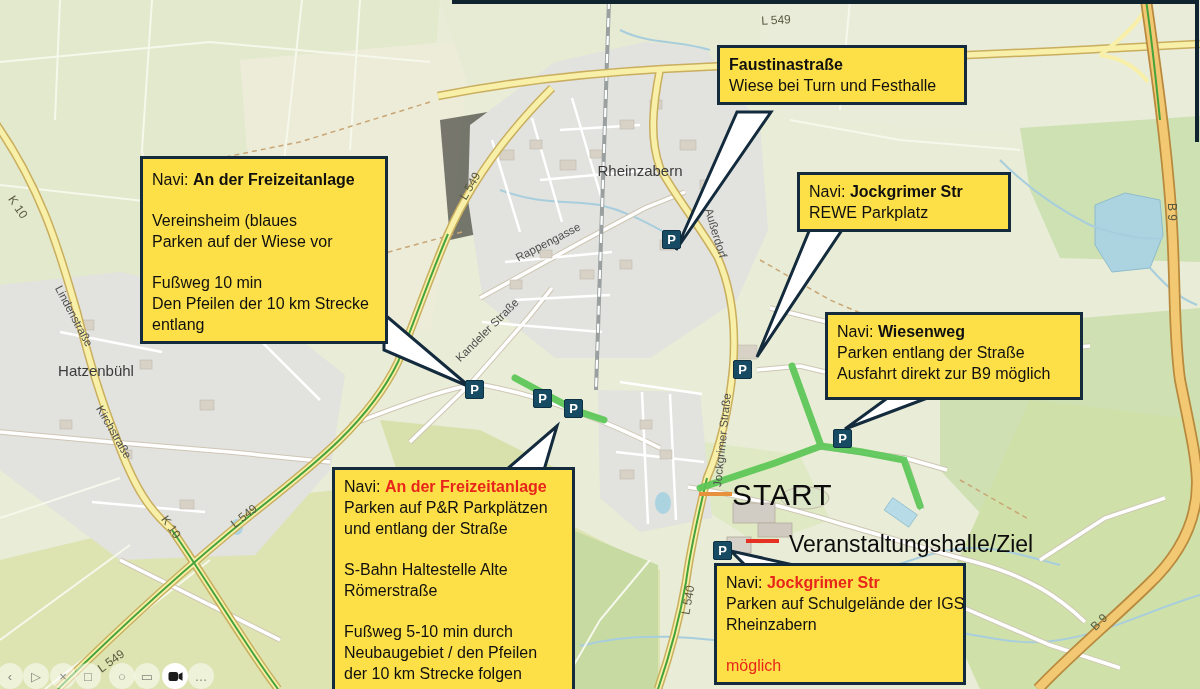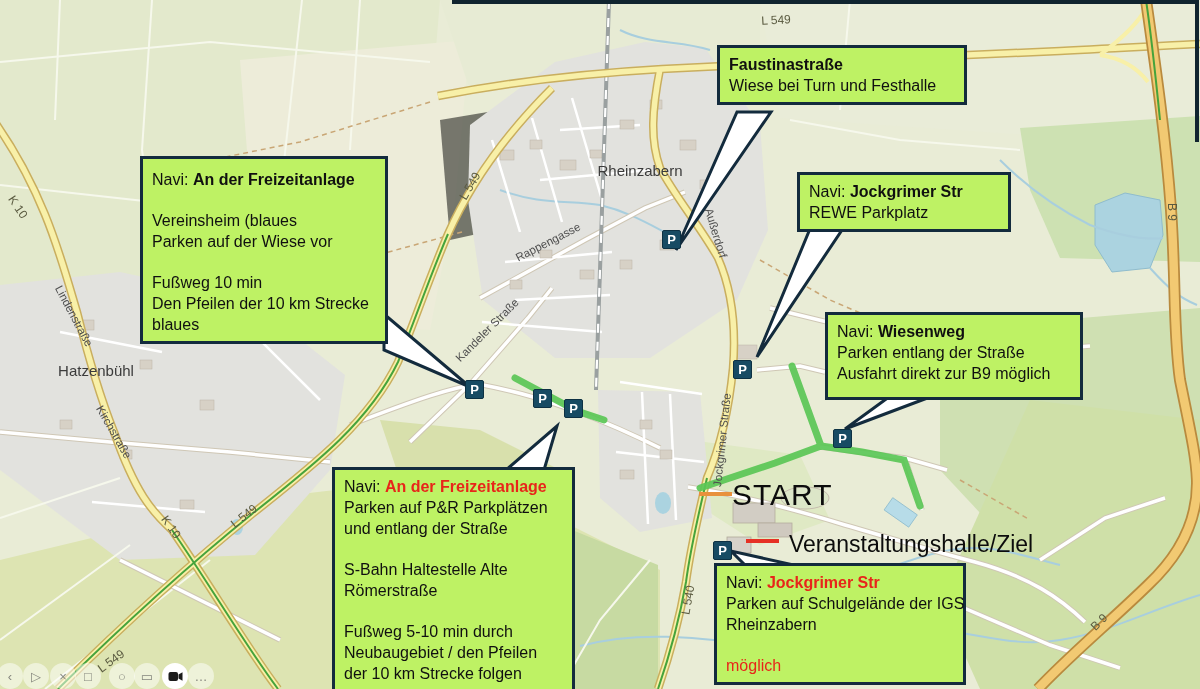--- a/index.html
+++ b/index.html
@@ -2,21 +2,21 @@
 <html><head>
 <meta charset="utf-8">
 <style>
   html,body{margin:0;padding:0;}
   body{width:1200px;height:689px;overflow:hidden;position:relative;
        font-family:"Liberation Sans",sans-serif;background:#e9ecd6;}
   .stage{position:absolute;inset:0;width:1200px;height:689px;}
   svg.map{position:absolute;left:0;top:0;}
 
   
-  .callout{position:absolute;background:#bef264;border:3px solid #132b3d;
+  .callout{position:absolute;background:#fde047;border:3px solid #132b3d;
            padding:6px 9px;font-size:16px;line-height:21px;color:#101010;
            box-sizing:border-box;z-index:30;}
   .callout .ln{white-space:nowrap;}
   .callout .b{font-weight:bold;}
   .callout .red{color:#e8251a;}
   .gap{height:20px;}
 
   
   .marker-p{position:absolute;width:19px;height:19px;background:#174b63;
             border:1px solid #0d3143;border-radius:2px;color:#fff;
@@ -267,21 +267,21 @@
 </div>
 
 <div class="callout" style="left:140px;top:156px;width:248px;padding-top:10px;">
   <div class="ln"><span>Navi: </span><span class="b">An der Freizeitanlage</span></div>
   <div class="gap"></div>
   <div class="ln">Vereinsheim (blaues</div>
   <div class="ln">Parken auf der Wiese vor</div>
   <div class="gap"></div>
   <div class="ln">Fußweg 10 min</div>
   <div class="ln">Den Pfeilen der 10 km Strecke</div>
-  <div class="ln">blaues</div>
+  <div class="ln">entlang</div>
 </div>
 
 <div class="callout" style="left:797px;top:172px;width:214px;">
   <div class="ln"><span>Navi: </span><span class="b">Jockgrimer Str</span></div>
   <div class="ln">REWE Parkplatz</div>
 </div>
 
 <div class="callout" style="left:825px;top:312px;width:258px;height:88px;">
   <div class="ln"><span>Navi: </span><span class="b">Wiesenweg</span></div>
   <div class="ln">Parken entlang der Straße</div>

